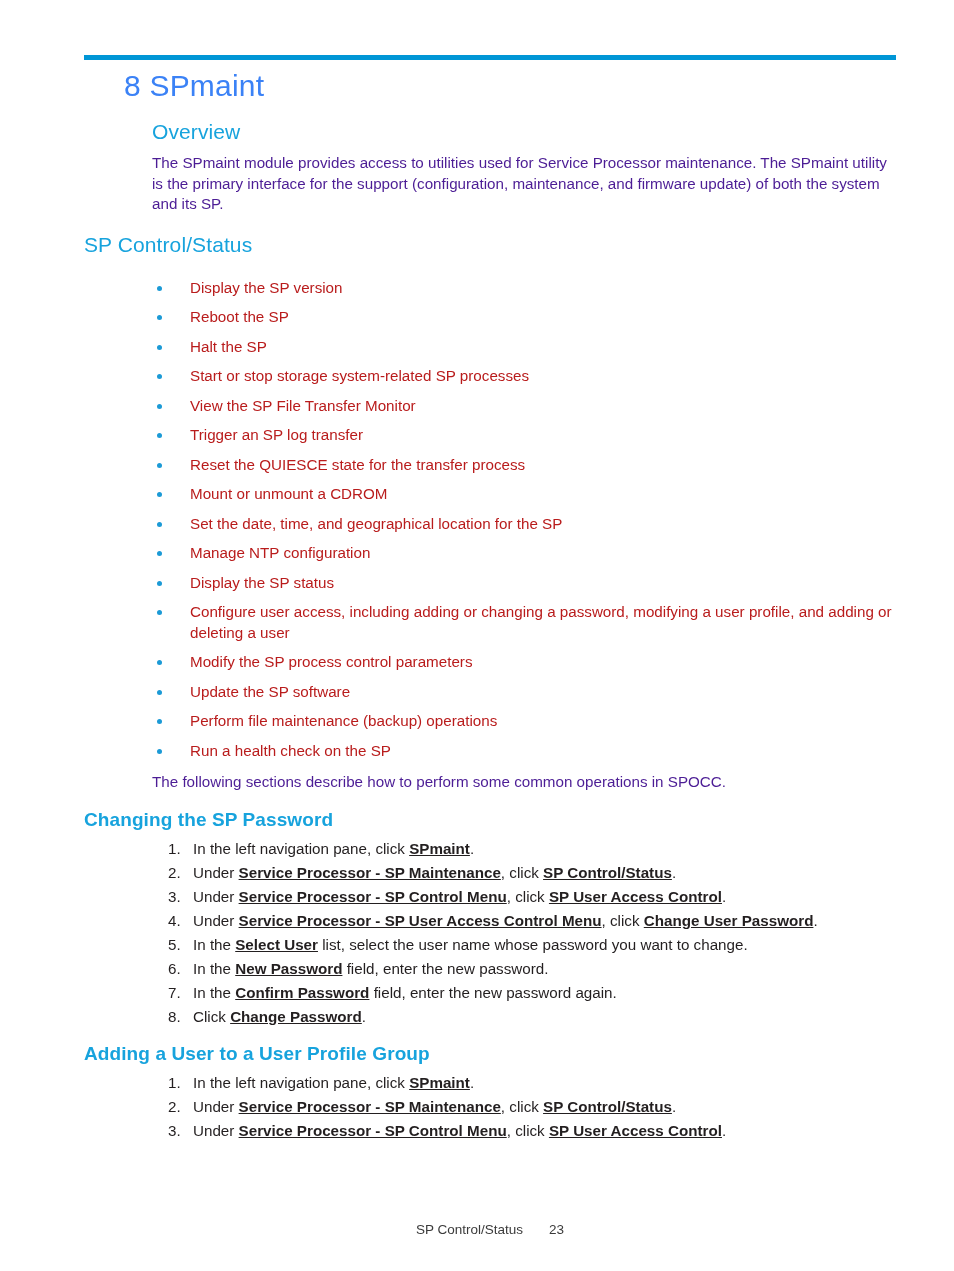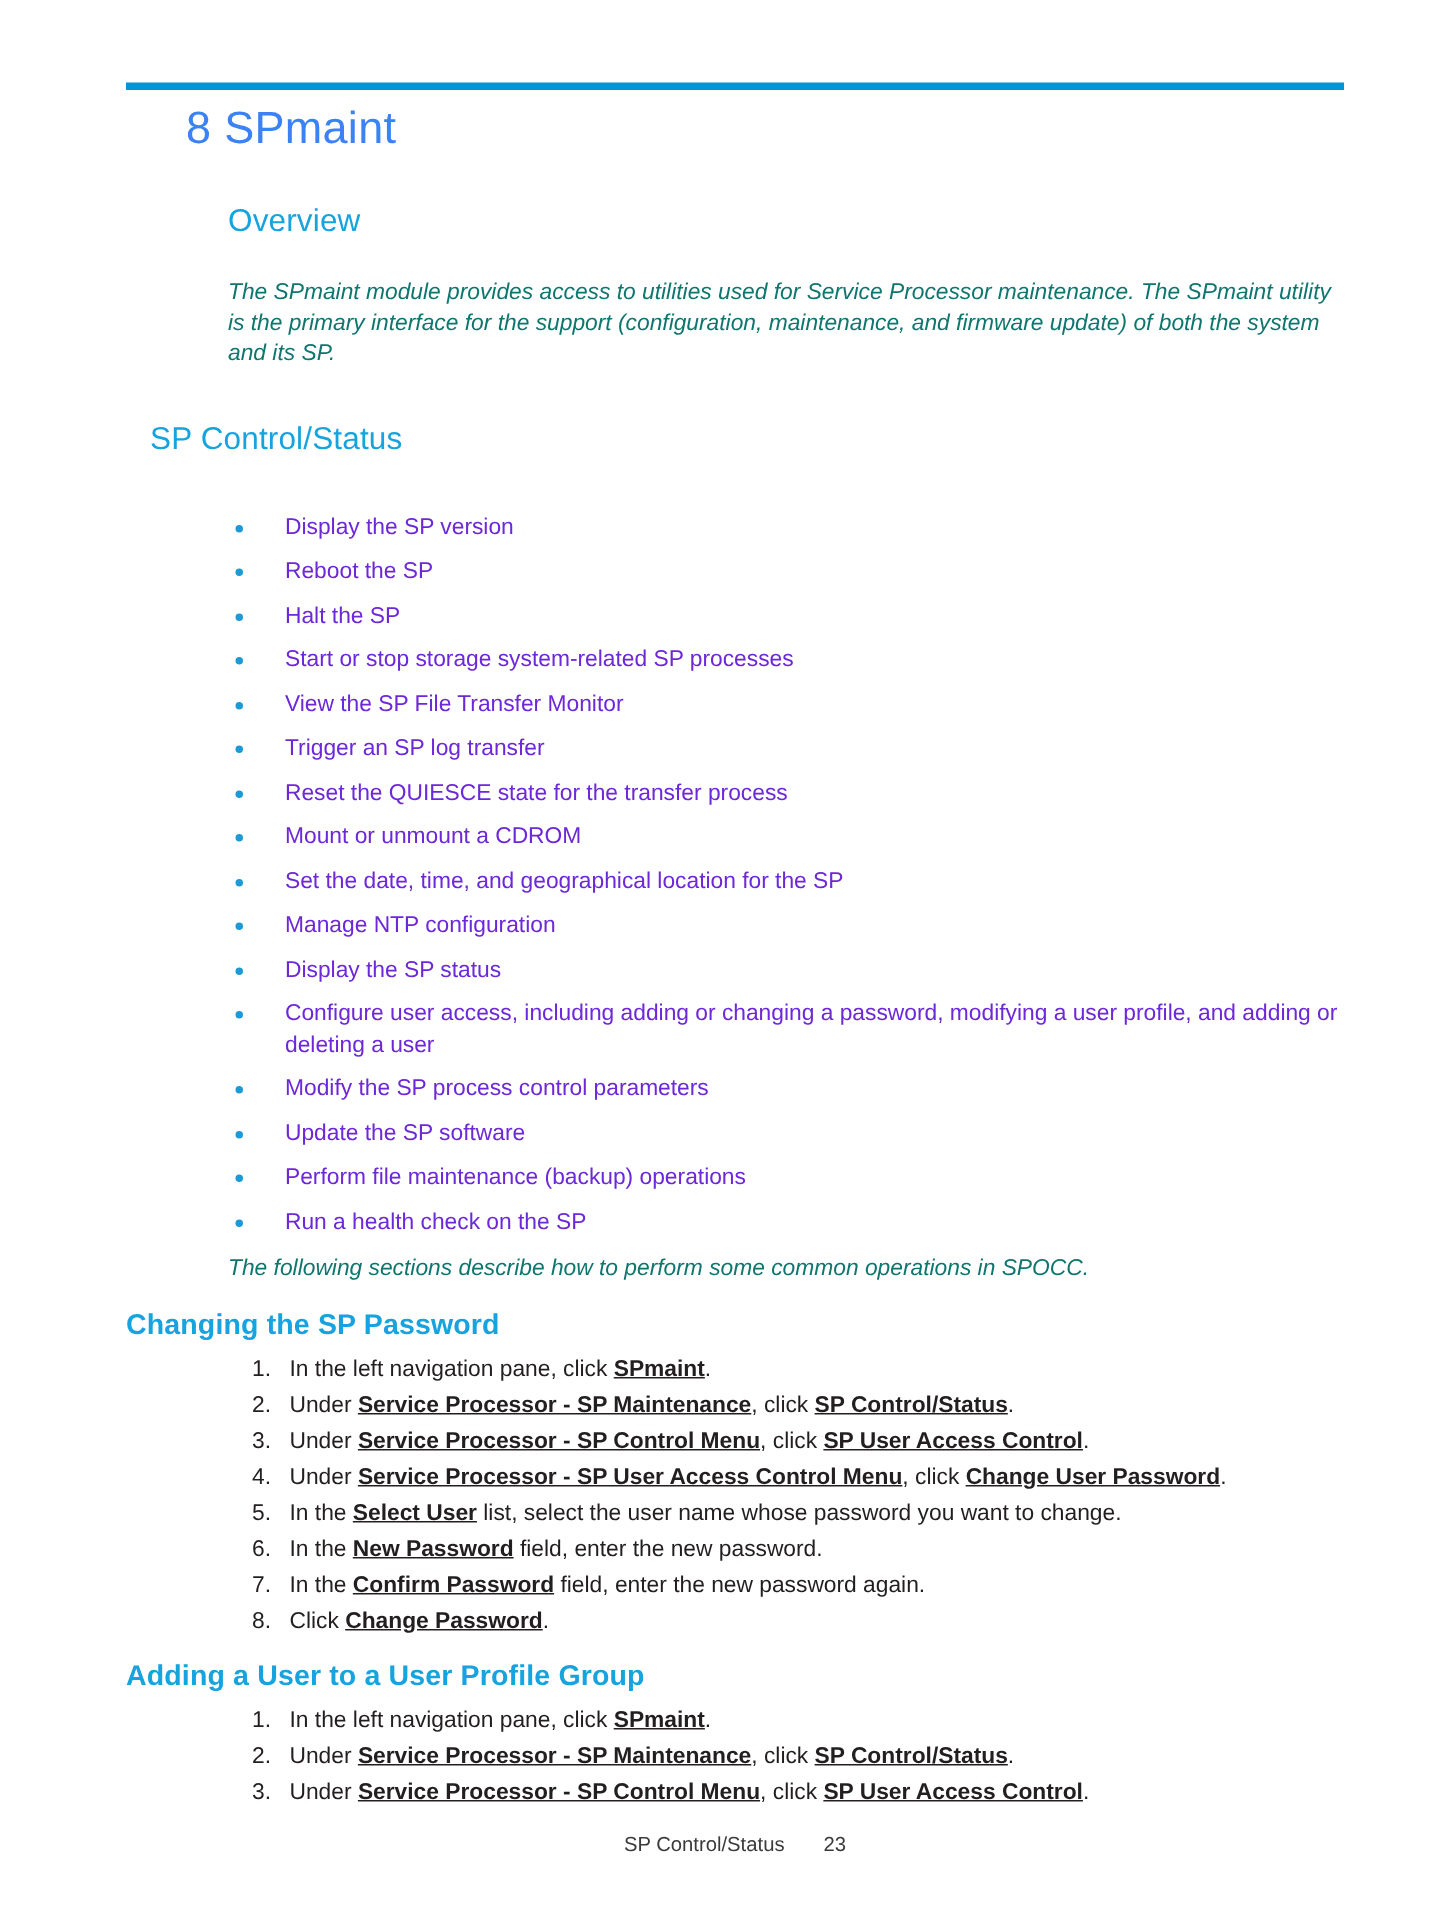--- a/index.html
+++ b/index.html
@@ -48,21 +48,21 @@
 
   
   .content {
     position: absolute;
     left: 84px;
     top: 118px;
     width: 816px;
   }
 
   h2.section-h {
-    margin: 16px;
+    margin: 0;
     font-size: 21px;
     line-height: 27px;
     font-weight: normal;
     color: #17a3dd;
     letter-spacing: 0.1px;
   }
   h2.section-h.indent {
     margin-left: 68px;
   }
   h3.sub-h {
@@ -71,24 +71,23 @@
     line-height: 25px;
     font-weight: bold;
     color: #17a3dd;
     letter-spacing: 0.1px;
   }
 
   p.body-text {
     margin: 0;
     font-size: 15.2px;
     line-height: 20.5px;
-    color: #0f766e;
+    color: #4c1d95;
     margin-left: 68px;
     width: 748px;
-    font-style: italic;
   }
 
   .spacer-2 { height: 2px; }
   .spacer-5 { height: 5px; }
   .spacer-8 { height: 8px; }
   .spacer-10 { height: 10px; }
   .spacer-12 { height: 12px; }
   .spacer-14 { height: 14px; }
   .spacer-16 { height: 16px; }
 
@@ -97,21 +96,21 @@
     margin: 0;
     padding: 0;
     list-style: none;
     margin-left: 68px;
   }
   ul.bullets > li {
     position: relative;
     padding-left: 38px;
     font-size: 15.2px;
     line-height: 20.5px;
-    color: #6d28d9;
+    color: #b91c1c;
     margin-bottom: 9px;
     width: 742px;
   }
   ul.bullets > li .bullet-dot {
     position: absolute;
     left: 5px;
     top: 8px;
     width: 5px;
     height: 5px;
     border-radius: 50%;

